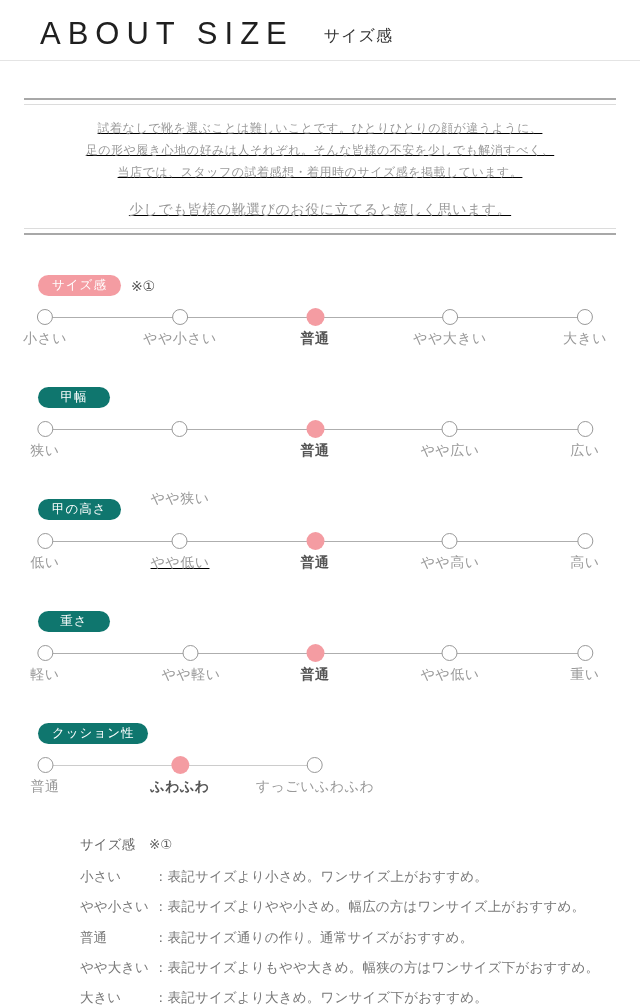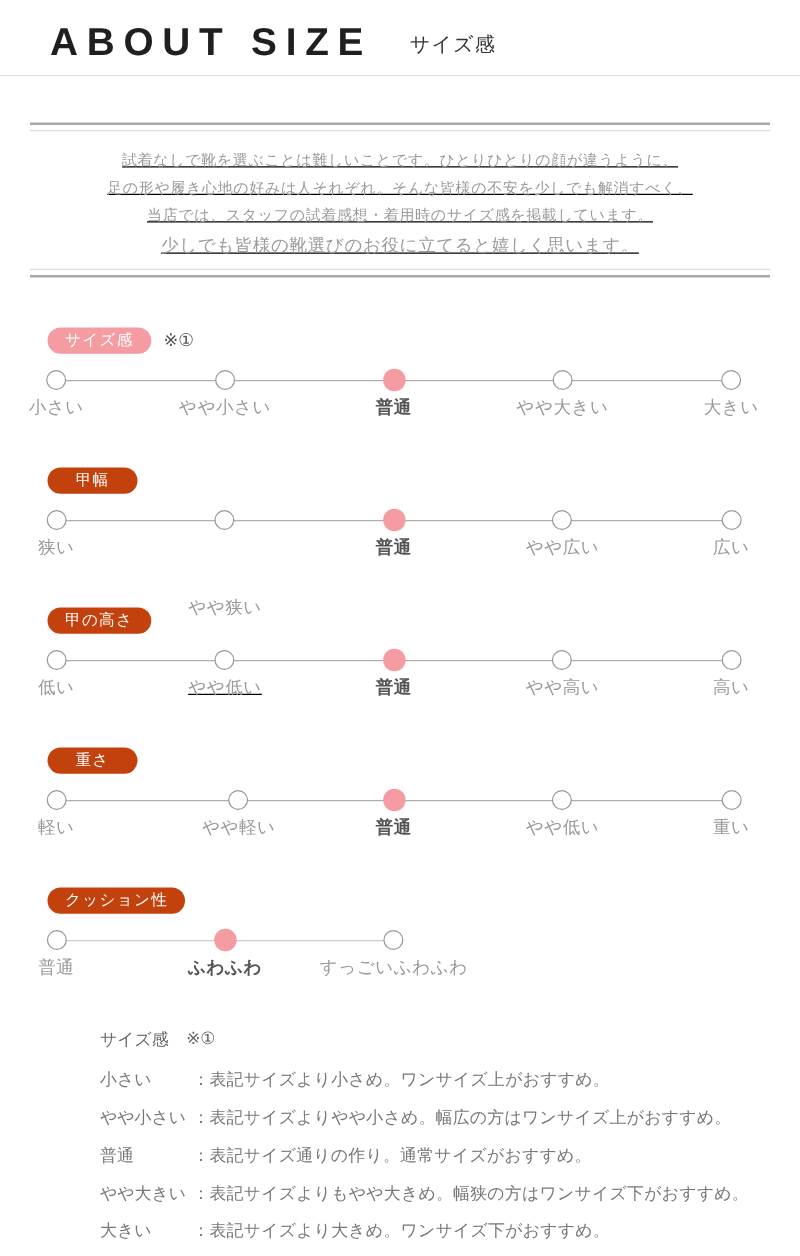--- a/index.html
+++ b/index.html
@@ -5,47 +5,47 @@
   * { box-sizing: border-box; margin: 0; padding: 0; }
   html, body { background: #fff; }
   body {
     width: 640px; height: 1005px; overflow: hidden;
     font-family: "Liberation Sans", "DejaVu Sans", sans-serif;
     position: relative;
   }
   
   .header { padding: 18px 0 0 40px; display: flex; align-items: flex-end; }
   .page-title {
-    font-size: 31px; font-weight: 700; letter-spacing: 7px;
+    font-size: 31px; font-weight: 400; letter-spacing: 7px;
     color: #1f1f1f; line-height: 1;
   }
   .page-subtitle { font-size: 16px; color: #333; margin-left: 30px; padding-bottom: 2px; letter-spacing: 1px; }
   .hr-thin { margin-top: 11px; height: 1px; background: #e4e4e4; width: 100%; }
 
   
   .intro-box { margin: 37px 24px 0 24px; }
   .rule-thick { height: 2px; background: #a8a8a8; }
   .rule-thin  { height: 1px; background: #dcdcdc; }
   .dbl-top .rule-thin { margin-top: 4px; }
   .dbl-bottom .rule-thin { margin-bottom: 4px; }
   .intro-text { padding: 12px 0 9px; text-align: center; text-decoration: underline; }
   .intro-line { font-size: 12px; line-height: 22px; color: #9a9a9a; letter-spacing: 0.5px; }
-  .intro-closing { font-size: 14px; line-height: 20px; color: #9a9a9a; margin-top: 3px; letter-spacing: 0.5px; }
+  .intro-closing { font-size: 14px; line-height: 20px; color: #9a9a9a; margin-top: 16px; letter-spacing: 0.5px; }
 
   
   .scales { margin-top: 40px; }
   .scale-group { margin-bottom: 36px; }
   .badge-row { margin-left: 38px; display: flex; align-items: center; height: 21px; }
   .badge {
     display: inline-flex; align-items: center; justify-content: center;
     height: 21px; min-width: 72px; padding: 0 14px;
     border-radius: 11px; color: #fff; font-size: 12.5px; letter-spacing: 1px;
   }
   .badge-pink { background: #f49ca2; }
-  .badge-gray { background: #c2410c; }
+  .badge-gray { background: #0f766e; }
   .badge-note { margin-left: 10px; font-size: 14px; color: #555; }
   .track { position: relative; margin: 13px 0 0 45px; width: 540px; height: 42px; }
   .track-line { position: absolute; top: 8px; left: 0; height: 1px; background: #aeaeae; }
   .track-line.light { background: #cccccc; }
   .point { position: absolute; top: 0; transform: translateX(-50%); display: flex; flex-direction: column; align-items: center; }
   .dot {
     width: 16px; height: 16px; border-radius: 50%;
     background: #fff; border: 1px solid #999; margin-bottom: 5px;
   }
   .dot.selected { width: 18px; height: 18px; border: none; background: #f49ca2; margin: -1px 0 4px; }

